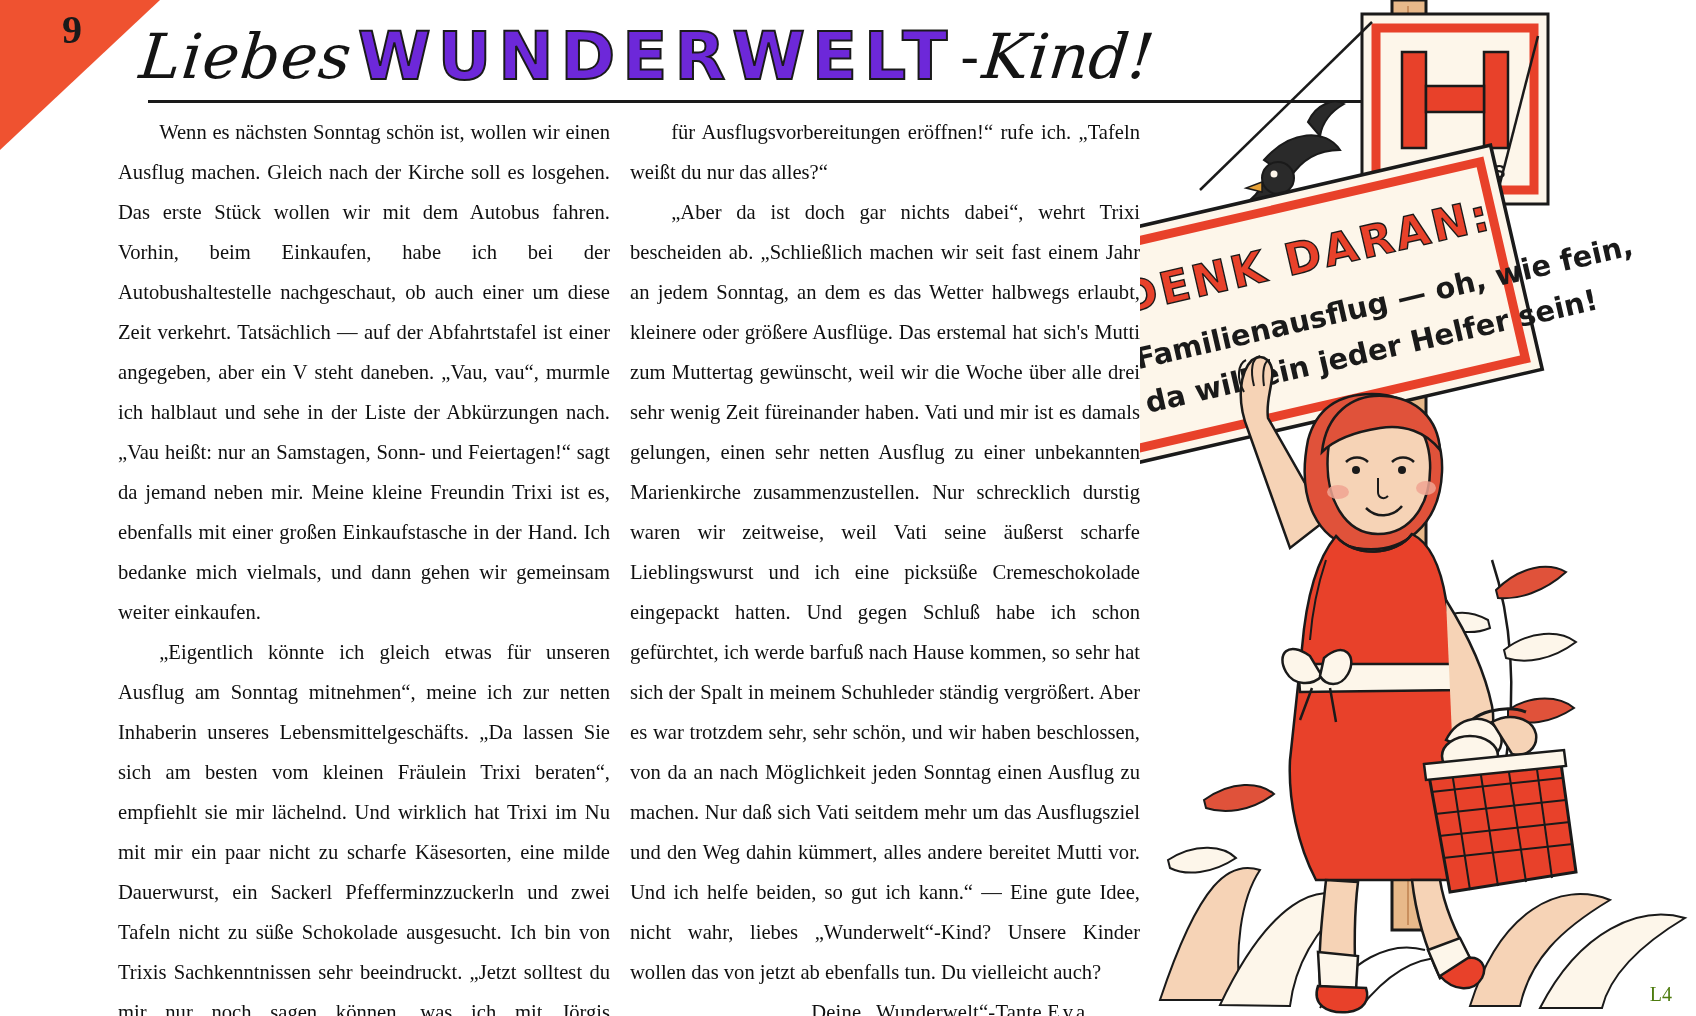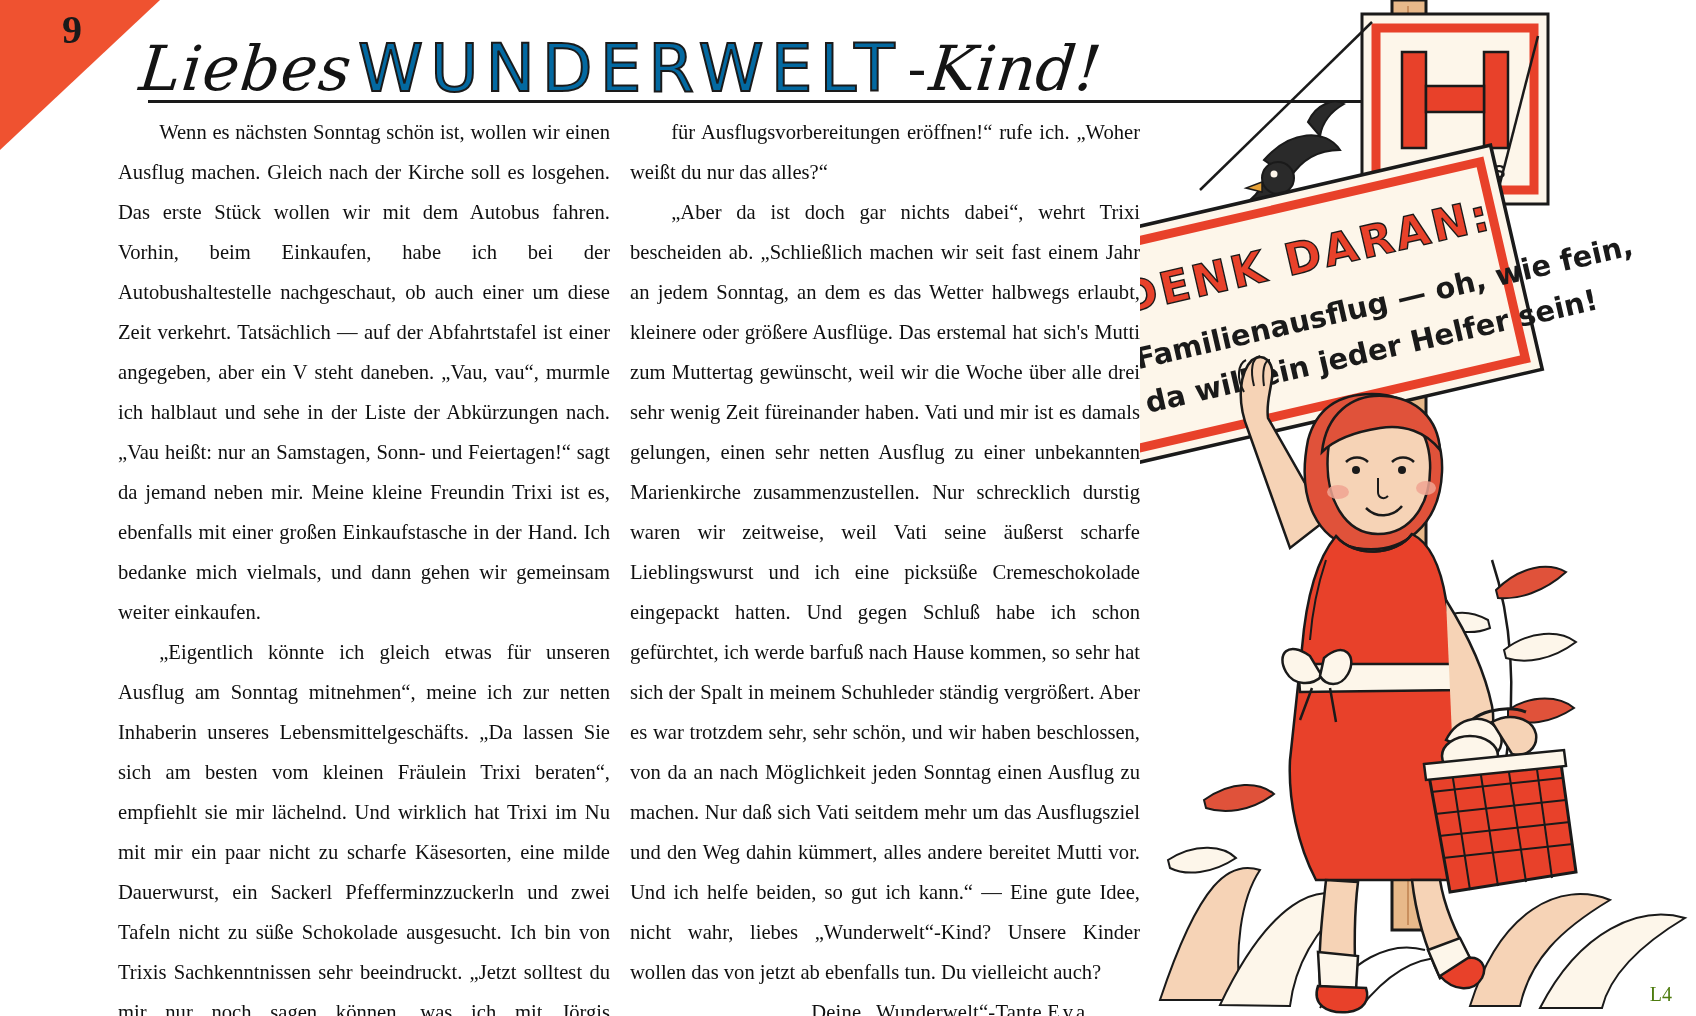--- a/index.html
+++ b/index.html
@@ -49,27 +49,27 @@
     font-style: italic;
     font-size: 62px;
     color: #141414;
     letter-spacing: 1px;
     transform: skewX(-6deg);
     vertical-align: middle;
   }
   .mast-big {
     display: inline-block;
     font-family: "DejaVu Sans", sans-serif;
-    font-weight: normal;
+    font-weight: bold;
     font-size: 66px;
-    color: #0369a1;
+    color: #6d28d9;
     letter-spacing: 7px;
     -webkit-text-stroke: 2px #1a1a1a;
     vertical-align: middle;
-    margin: 12px 2px;
+    margin: 0 2px;
   }
   .mast-dash {
     display: inline-block;
     font-family: "DejaVu Serif", serif;
     font-size: 56px;
     color: #141414;
     vertical-align: middle;
   }
   .mast-kind {
     display: inline-block;
@@ -147,21 +147,21 @@
   <span class="mast-kind">Kind!</span>
 </div>
 <div class="mast-rule"></div>
 
 <div class="col col-left">
   <p>Wenn es nächsten Sonntag schön ist, wollen wir einen Ausflug machen. Gleich nach der Kirche soll es losgehen. Das erste Stück wollen wir mit dem Autobus fahren. Vorhin, beim Einkaufen, habe ich bei der Autobushaltestelle nachgeschaut, ob auch einer um diese Zeit verkehrt. Tatsächlich — auf der Abfahrtstafel ist einer angegeben, aber ein V steht daneben. „Vau, vau“, murmle ich halblaut und sehe in der Liste der Abkürzungen nach. „Vau heißt: nur an Samstagen, Sonn- und Feiertagen!“ sagt da jemand neben mir. Meine kleine Freundin Trixi ist es, ebenfalls mit einer großen Einkaufstasche in der Hand. Ich bedanke mich vielmals, und dann gehen wir gemeinsam weiter einkaufen.</p>
   <p>„Eigentlich könnte ich gleich etwas für unseren Ausflug am Sonntag mitnehmen“, meine ich zur netten Inhaberin unseres Lebensmittelgeschäfts. „Da lassen Sie sich am besten vom kleinen Fräulein Trixi beraten“, empfiehlt sie mir lächelnd. Und wirklich hat Trixi im Nu mit mir ein paar nicht zu scharfe Käsesorten, eine milde Dauerwurst, ein Sackerl Pfefferminzzuckerln und zwei Tafeln nicht zu süße Schokolade ausgesucht. Ich bin von Trixis Sachkenntnissen sehr beeindruckt. „Jetzt solltest du mir nur noch sagen können, was ich mit Jörgis Wanderschuhen machen soll, bei denen ein Stück Oberleder abgetrennt ist“, wende ich mich an Trixi. „Trag sie ruhig zu unserem Schuster! Samstag hält er sich zum Glück für solche kleine Ausbesserungen frei“, versichert mir Trixi. „Also, Trixi, du könntest ja ein Auskunftsbüro</p>
 </div>
 
 <div class="col col-right">
-  <p>für Ausflugsvorbereitungen eröffnen!“ rufe ich. „Woher weißt du nur das alles?“</p>
+  <p>für Ausflugsvorbereitungen eröffnen!“ rufe ich. „Tafeln weißt du nur das alles?“</p>
   <p>„Aber da ist doch gar nichts dabei“, wehrt Trixi bescheiden ab. „Schließlich machen wir seit fast einem Jahr an jedem Sonntag, an dem es das Wetter halbwegs erlaubt, kleinere oder größere Ausflüge. Das erstemal hat sich's Mutti zum Muttertag gewünscht, weil wir die Woche über alle drei sehr wenig Zeit füreinander haben. Vati und mir ist es damals gelungen, einen sehr netten Ausflug zu einer unbekannten Marienkirche zusammenzustellen. Nur schrecklich durstig waren wir zeitweise, weil Vati seine äußerst scharfe Lieblingswurst und ich eine picksüße Cremeschokolade eingepackt hatten. Und gegen Schluß habe ich schon gefürchtet, ich werde barfuß nach Hause kommen, so sehr hat sich der Spalt in meinem Schuhleder ständig vergrößert. Aber es war trotzdem sehr, sehr schön, und wir haben beschlossen, von da an nach Möglichkeit jeden Sonntag einen Ausflug zu machen. Nur daß sich Vati seitdem mehr um das Ausflugsziel und den Weg dahin kümmert, alles andere bereitet Mutti vor. Und ich helfe beiden, so gut ich kann.“ — Eine gute Idee, nicht wahr, liebes „Wunderwelt“-Kind? Unsere Kinder wollen das von jetzt ab ebenfalls tun. Du vielleicht auch?</p>
   <p class="signature">
     <span>Deine „Wunderwelt“-Tante</span>
     <span class="sig-spaced">Eva</span>
   </p>
 </div>
 
 <div class="illus">
   <svg width="556" height="1016" viewBox="0 0 556 1016" xmlns="http://www.w3.org/2000/svg">
 

